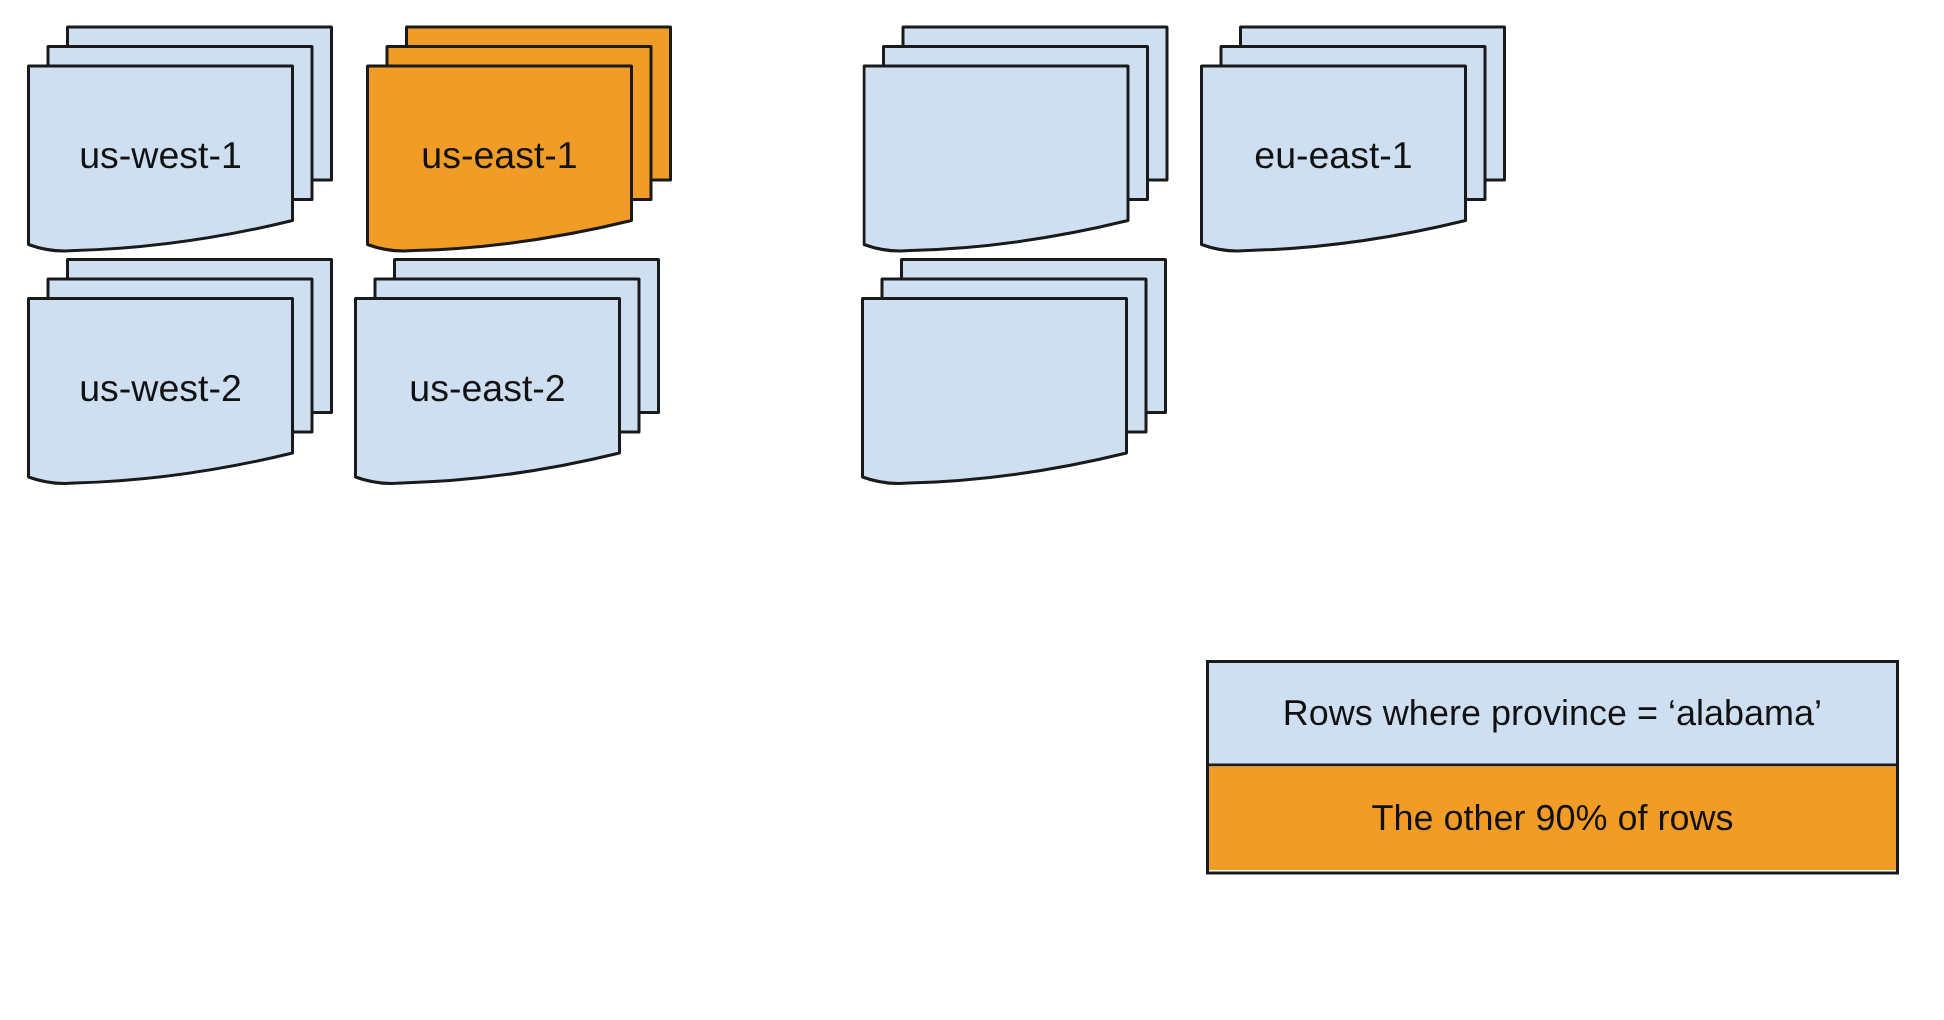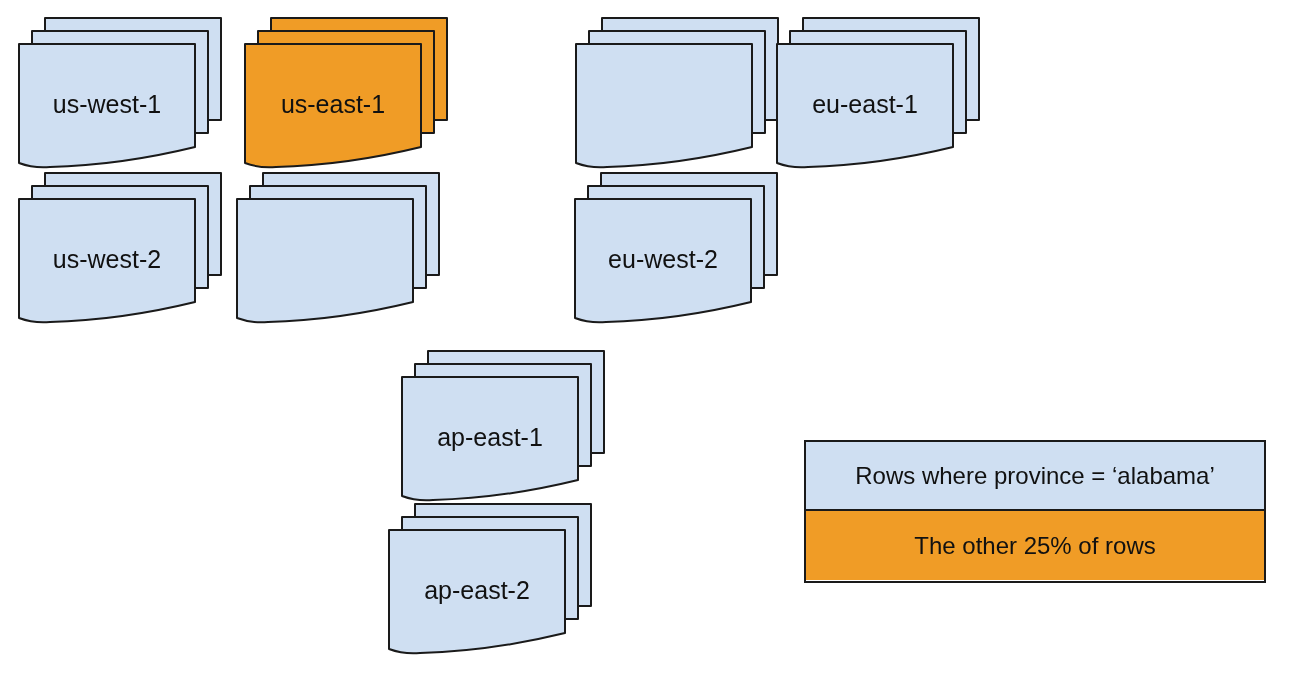--- a/index.html
+++ b/index.html
@@ -100,21 +100,21 @@
   </div>
 
   <div class="stack default" style="left:575px;top:16px">
     <svg width="205" height="157" viewBox="0 0 205 157">
       <rect class="sheet" x="27" y="2" width="176" height="102"></rect>
       <rect class="sheet" x="14" y="15" width="176" height="102"></rect>
       <path class="sheet" d="M1,28 H177 V131 C124,144 72,150 32,151 C21,152 9,150 1,147 Z"></path>
     </svg>
   </div>
 
-  <div class="stack default" style="left:776px;top:16px">
+  <div class="stack default" style="left:800px;top:16px">
     <svg width="205" height="157" viewBox="0 0 205 157">
       <rect class="sheet" x="27" y="2" width="176" height="102"></rect>
       <rect class="sheet" x="14" y="15" width="176" height="102"></rect>
       <path class="sheet" d="M1,28 H177 V131 C124,144 72,150 32,151 C21,152 9,150 1,147 Z"></path>
     </svg>
     <div class="stack-label">eu-east-1</div>
   </div>
 
   <div class="stack default" style="left:18px;top:171px">
     <svg width="205" height="157" viewBox="0 0 205 157">
@@ -124,52 +124,36 @@
     </svg>
     <div class="stack-label">us-west-2</div>
   </div>
 
   <div class="stack default" style="left:236px;top:171px">
     <svg width="205" height="157" viewBox="0 0 205 157">
       <rect class="sheet" x="27" y="2" width="176" height="102"></rect>
       <rect class="sheet" x="14" y="15" width="176" height="102"></rect>
       <path class="sheet" d="M1,28 H177 V131 C124,144 72,150 32,151 C21,152 9,150 1,147 Z"></path>
     </svg>
+    <div class="stack-label">us-east-2</div>
   </div>
 
   <div class="stack default" style="left:574px;top:171px">
     <svg width="205" height="157" viewBox="0 0 205 157">
       <rect class="sheet" x="27" y="2" width="176" height="102"></rect>
       <rect class="sheet" x="14" y="15" width="176" height="102"></rect>
       <path class="sheet" d="M1,28 H177 V131 C124,144 72,150 32,151 C21,152 9,150 1,147 Z"></path>
     </svg>
-    <div class="stack-label">eu-west-2</div>
   </div>
 
 
-  <div class="stack default" style="left:401px;top:349px">
-    <svg width="205" height="157" viewBox="0 0 205 157">
-      <rect class="sheet" x="27" y="2" width="176" height="102"></rect>
-      <rect class="sheet" x="14" y="15" width="176" height="102"></rect>
-      <path class="sheet" d="M1,28 H177 V131 C124,144 72,150 32,151 C21,152 9,150 1,147 Z"></path>
-    </svg>
-    <div class="stack-label">ap-east-1</div>
-  </div>
 
-  <div class="stack default" style="left:388px;top:502px">
-    <svg width="205" height="157" viewBox="0 0 205 157">
-      <rect class="sheet" x="27" y="2" width="176" height="102"></rect>
-      <rect class="sheet" x="14" y="15" width="176" height="102"></rect>
-      <path class="sheet" d="M1,28 H177 V131 C124,144 72,150 32,151 C21,152 9,150 1,147 Z"></path>
-    </svg>
-    <div class="stack-label">ap-east-2</div>
-  </div>
 
   <div class="legend">
     <div class="legend-row default">
       <span>Rows where province = ‘alabama’</span>
     </div>
     <div class="legend-row highlight">
-      <span>The other 25% of rows</span>
+      <span>The other 90% of rows</span>
     </div>
   </div>
 
 </div>
 
 </body></html>

